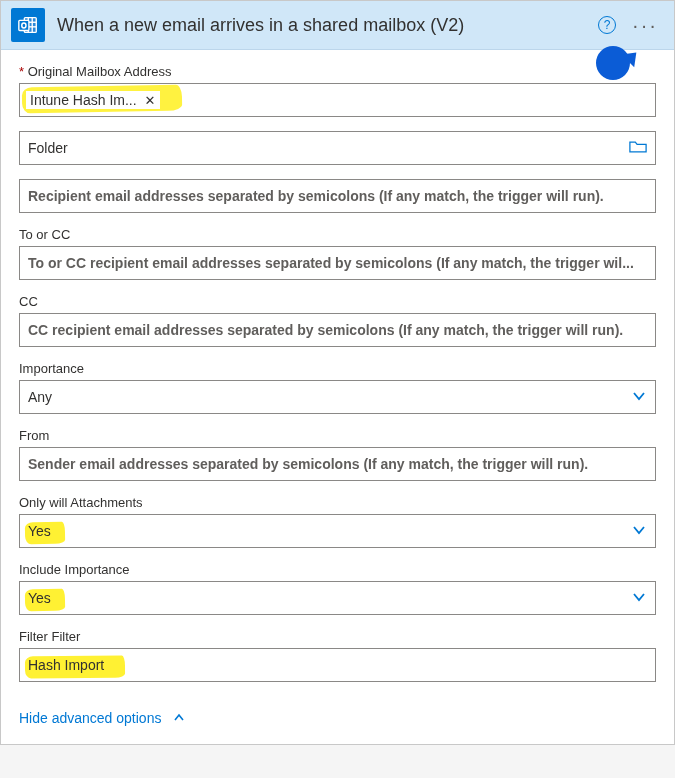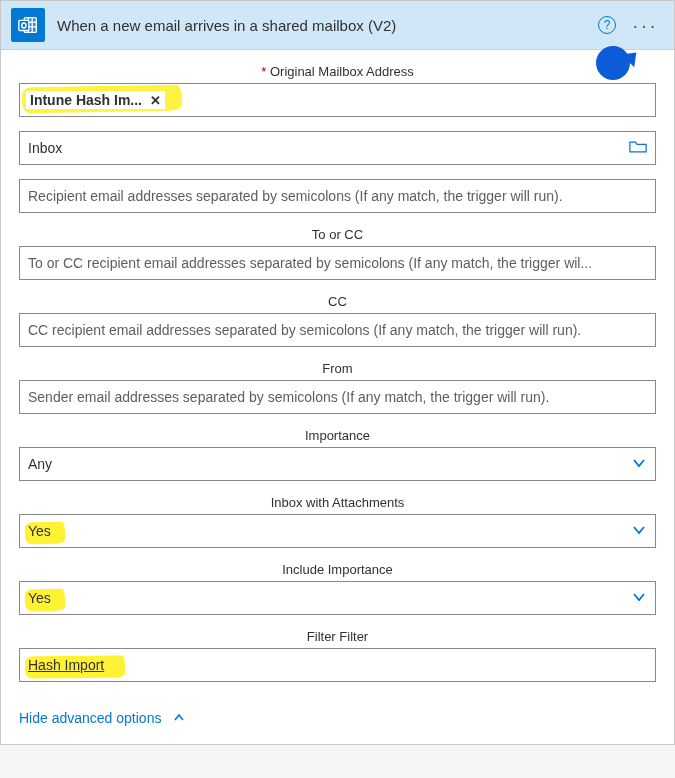--- a/index.html
+++ b/index.html
@@ -29,21 +29,21 @@
     background: #0078d4;
     display: flex;
     align-items: center;
     justify-content: center;
     color: #fff;
     border-radius: 2px;
     margin-right: 12px;
   }
   .app-icon svg { width: 22px; height: 22px; }
   .header-title {
-    font-size: 15px;
+    font-size: 18px;
     color: #323130;
     flex: 1;
   }
   .header-actions {
     display: flex;
     align-items: center;
     gap: 16px;
     color: #0078d4;
     padding-right: 6px;
   }
@@ -69,21 +69,21 @@
   .blob::before{
     content:"";
     position:absolute;
     top:-7px; right:-1px;
     border-bottom:12px solid #0b5cd6;
     border-left:9px solid transparent;
     border-right:9px solid transparent;
     transform: rotate(0deg);
   }
   .body { padding: 14px 18px 18px 18px; }
-  .field { margin-bottom: 14px; text-align: center; }
+  .field { margin-bottom: 14px; }
   .field-label {
     font-size: 13px;
     color: #323130;
     margin-bottom: 4px;
     display: block;
   }
   .req::before {
     content: "* ";
     color: #a80000;
   }
@@ -111,38 +111,37 @@
   }
   .folder-icon svg { width: 18px; height: 16px; }
   .tag {
     display: inline-flex;
     align-items: center;
     background: #fff;
     border: 0;
     font-size: 14px;
     gap: 8px;
     padding: 1px 4px;
-    font-weight: bold;
   }
   .tag-remove {
     font-size: 13px;
     color: #323130;
     cursor: pointer;
   }
   .hide-link {
     color: #0078d4;
     font-size: 14px;
     margin-top: 14px;
     display: inline-flex;
     align-items: center;
     gap: 12px;
     cursor: pointer;
   }
   .hide-link svg { width: 12px; height: 12px; }
-  .ellipsis { white-space: nowrap; overflow: hidden; text-overflow: ellipsis; }
+  .ellipsis { white-space: nowrap; overflow: hidden; text-overflow: ellipsis; font-weight: bold; }
   
   .hl-wrap { position: relative; }
   .hl-1 {
     position: absolute;
     left: -2px; top: -4px;
     width: 168px; height: 30px;
     background: rgba(255,238,0,0.75);
     border-radius: 10px 6px 14px 8px / 8px 12px 6px 10px;
     transform: rotate(-1deg);
     z-index: -1;
@@ -203,62 +202,62 @@
         <span class="hl-1"></span>
         <span class="tag overmark">
           <span>Intune Hash Im...</span>
           <span class="tag-remove">✕</span>
         </span>
       </div>
     </div>
 
     <div class="field">
       <div class="control">
-        <span>Inbox</span>
+        <span>Folder</span>
         <span class="folder-icon">
           <svg viewBox="0 0 20 16" fill="none" stroke="#0078d4" stroke-width="1.4">
             <path d="M1 3.5 L1 13.5 L19 13.5 L19 5 L9 5 L7 2.5 L1 2.5 Z"></path>
           </svg>
         </span>
       </div>
     </div>
 
     <div class="field">
       <div class="control placeholder ellipsis">Recipient email addresses separated by semicolons (If any match, the trigger will run).</div>
     </div>
 
     <div class="field">
       <span class="field-label">To or CC</span>
       <div class="control placeholder ellipsis">To or CC recipient email addresses separated by semicolons (If any match, the trigger wil...</div>
     </div>
 
     <div class="field">
       <span class="field-label">CC</span>
       <div class="control placeholder ellipsis">CC recipient email addresses separated by semicolons (If any match, the trigger will run).</div>
-    </div>
-
-    <div class="field">
-      <span class="field-label">From</span>
-      <div class="control placeholder ellipsis">Sender email addresses separated by semicolons (If any match, the trigger will run).</div>
     </div>
 
     <div class="field">
       <span class="field-label">Importance</span>
       <div class="control">
         <span>Any</span>
         <span class="select-chevron">
           <svg viewBox="0 0 16 16" fill="none" stroke="#0078d4" stroke-width="1.8">
               <polyline points="3,5 8,11 13,5"></polyline>
             </svg>
         </span>
       </div>
     </div>
 
     <div class="field">
-      <span class="field-label">Inbox with Attachments</span>
+      <span class="field-label">From</span>
+      <div class="control placeholder ellipsis">Sender email addresses separated by semicolons (If any match, the trigger will run).</div>
+    </div>
+
+    <div class="field">
+      <span class="field-label">Only will Attachments</span>
       <div class="control">
         <span class="rel"><span class="hl-small"></span><span class="overmark" style="position:relative;">Yes</span></span>
         <span class="select-chevron">
           <svg viewBox="0 0 16 16" fill="none" stroke="#0078d4" stroke-width="1.8">
               <polyline points="3,5 8,11 13,5"></polyline>
             </svg>
         </span>
       </div>
     </div>
 
@@ -270,21 +269,21 @@
           <svg viewBox="0 0 16 16" fill="none" stroke="#0078d4" stroke-width="1.8">
               <polyline points="3,5 8,11 13,5"></polyline>
             </svg>
         </span>
       </div>
     </div>
 
     <div class="field">
       <span class="field-label">Filter Filter</span>
       <div class="control">
-        <span class="rel"><span class="hl-med"></span><span class="overmark" style="position:relative;text-decoration:underline;">Hash Import</span></span>
+        <span class="rel"><span class="hl-med"></span><span class="overmark" style="position:relative;">Hash Import</span></span>
       </div>
     </div>
 
     <div class="hide-link">
       <span>Hide advanced options</span>
       <svg viewBox="0 0 12 12" fill="none" stroke="#0078d4" stroke-width="1.6">
           <polyline points="2,8 6,3 10,8"></polyline>
         </svg>
     </div>
 

